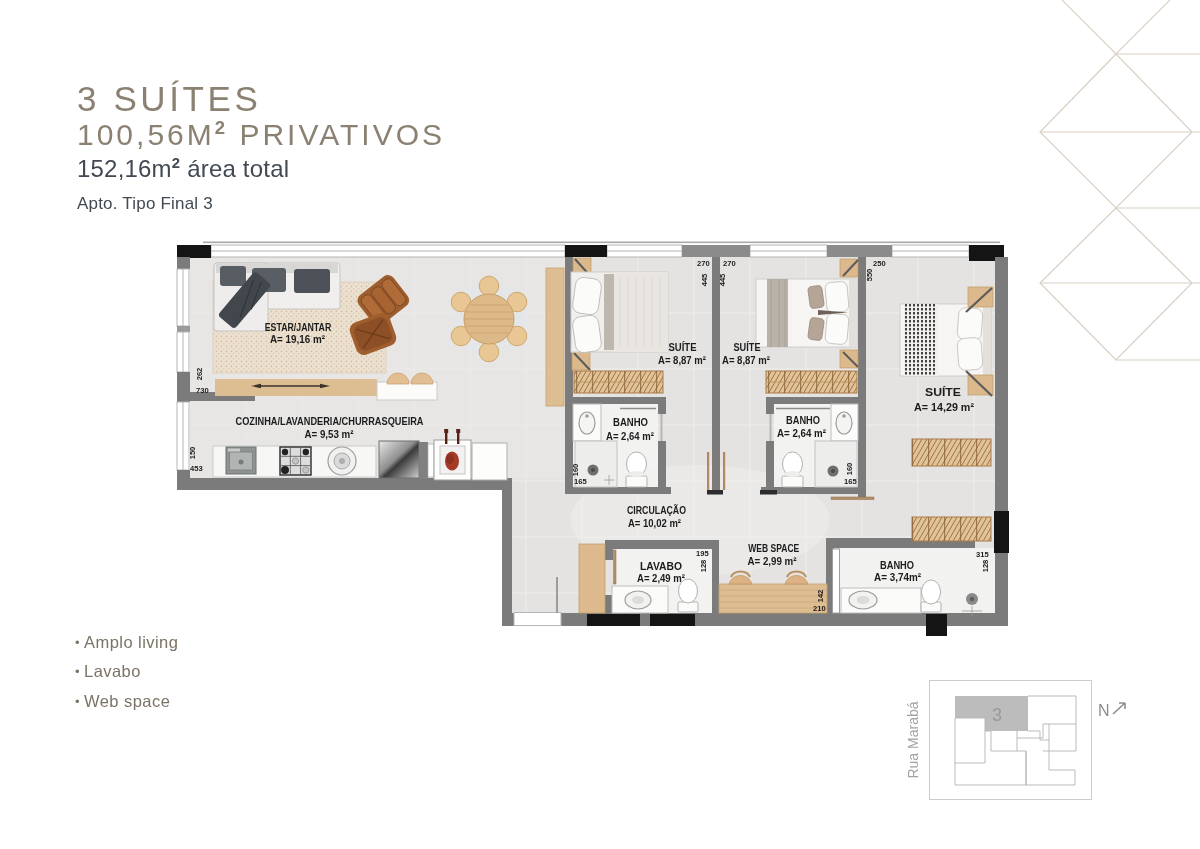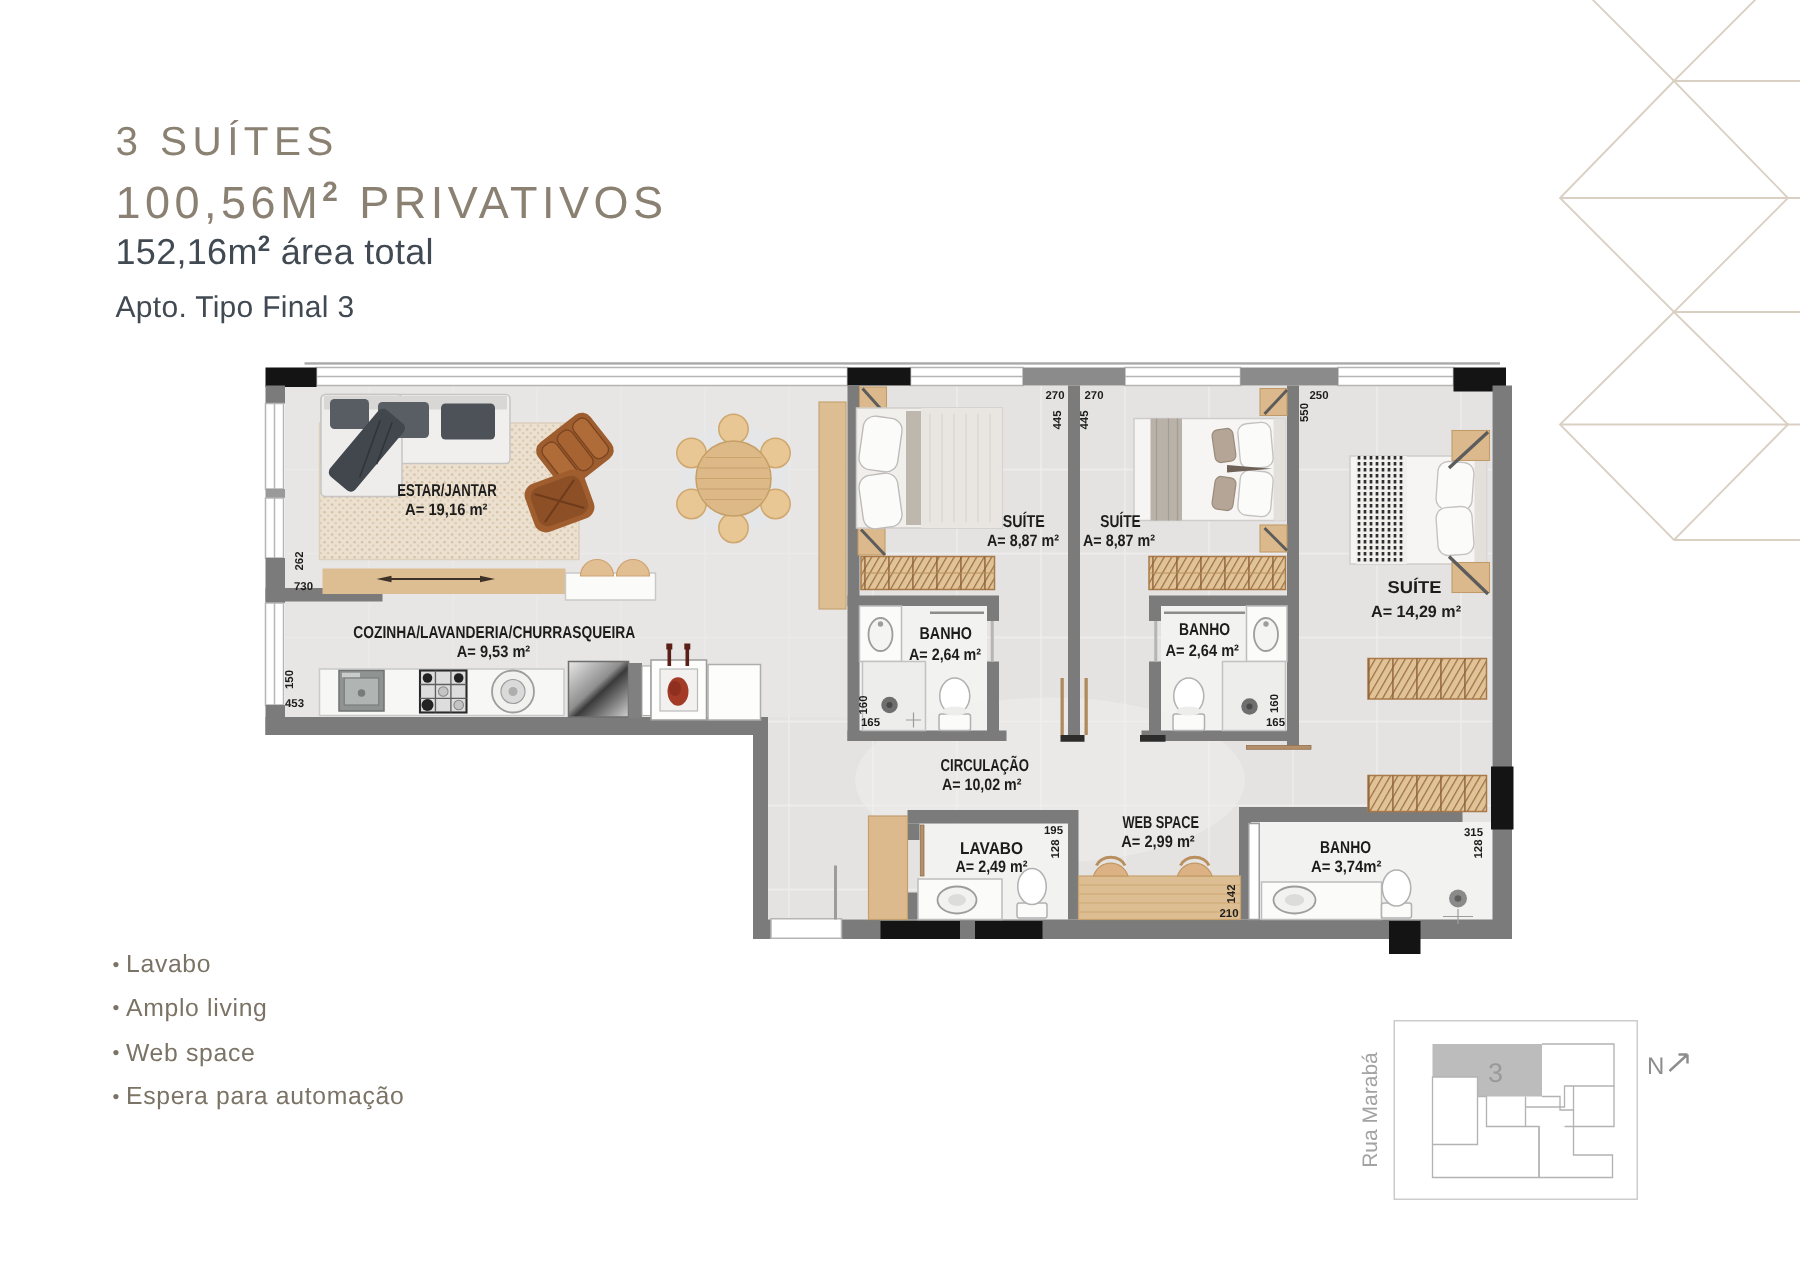--- a/index.html
+++ b/index.html
@@ -8,33 +8,32 @@
   .gold{color:#8b8172;}
   .dark{color:#414a53;}
   .bullets{position:absolute;left:75px;top:628px;color:#7b7365;font-size:16.5px;letter-spacing:0.45px;}
   .bullets div{height:29.4px;line-height:29.4px;}
   .bullets span.b{display:inline-block;width:9px;font-size:13px;vertical-align:1px;}
   sup.sq{font-weight:bold;font-size:62%;vertical-align:super;}
 </style>
 </head>
 <body>
 
-<div class="hdr gold" style="top:79px;font-size:27px;letter-spacing:3.6px;">3 SUÍTES</div>
+<div class="hdr gold" style="top:79px;font-size:35px;letter-spacing:3.6px;">3 SUÍTES</div>
 
 <div class="hdr gold" style="top:117px;font-size:30px;letter-spacing:3px;">100,56M<sup class="sq">2</sup> PRIVATIVOS</div>
 
 <div class="hdr dark" style="top:155px;font-size:24px;letter-spacing:0.2px;">152,16m<sup class="sq">2</sup> área total</div>
 
-<div class="hdr dark" style="top:194px;font-size:20px;letter-spacing:0.2px;">Apto. Tipo Final 3</div>
+<div class="hdr dark" style="top:194px;font-size:17px;letter-spacing:0.2px;">Apto. Tipo Final 3</div>
 
 <div class="bullets">
+<div><span class="b">•</span>Amplo living</div>
 <div><span class="b">•</span>Lavabo</div>
-<div><span class="b">•</span>Amplo living</div>
 <div><span class="b">•</span>Web space</div>
-<div><span class="b">•</span>Espera para automação</div>
 </div>
 
 <svg id="plan" width="1200" height="849" viewBox="0 0 1200 849" style="position:absolute;left:0;top:0;">
 <defs>
   <pattern id="hatch" width="5" height="26" patternUnits="userSpaceOnUse" patternTransform="skewX(-30)">
     <rect width="5" height="26" fill="#e0c498"></rect>
     <rect x="0" width="1" height="26" fill="#996a3d" opacity="0.9"></rect>
   </pattern>
   <pattern id="wdiv" width="16" height="26" patternUnits="userSpaceOnUse">
     <rect x="0" width="1.2" height="26" fill="#8a5e34" opacity="0.75"></rect>

